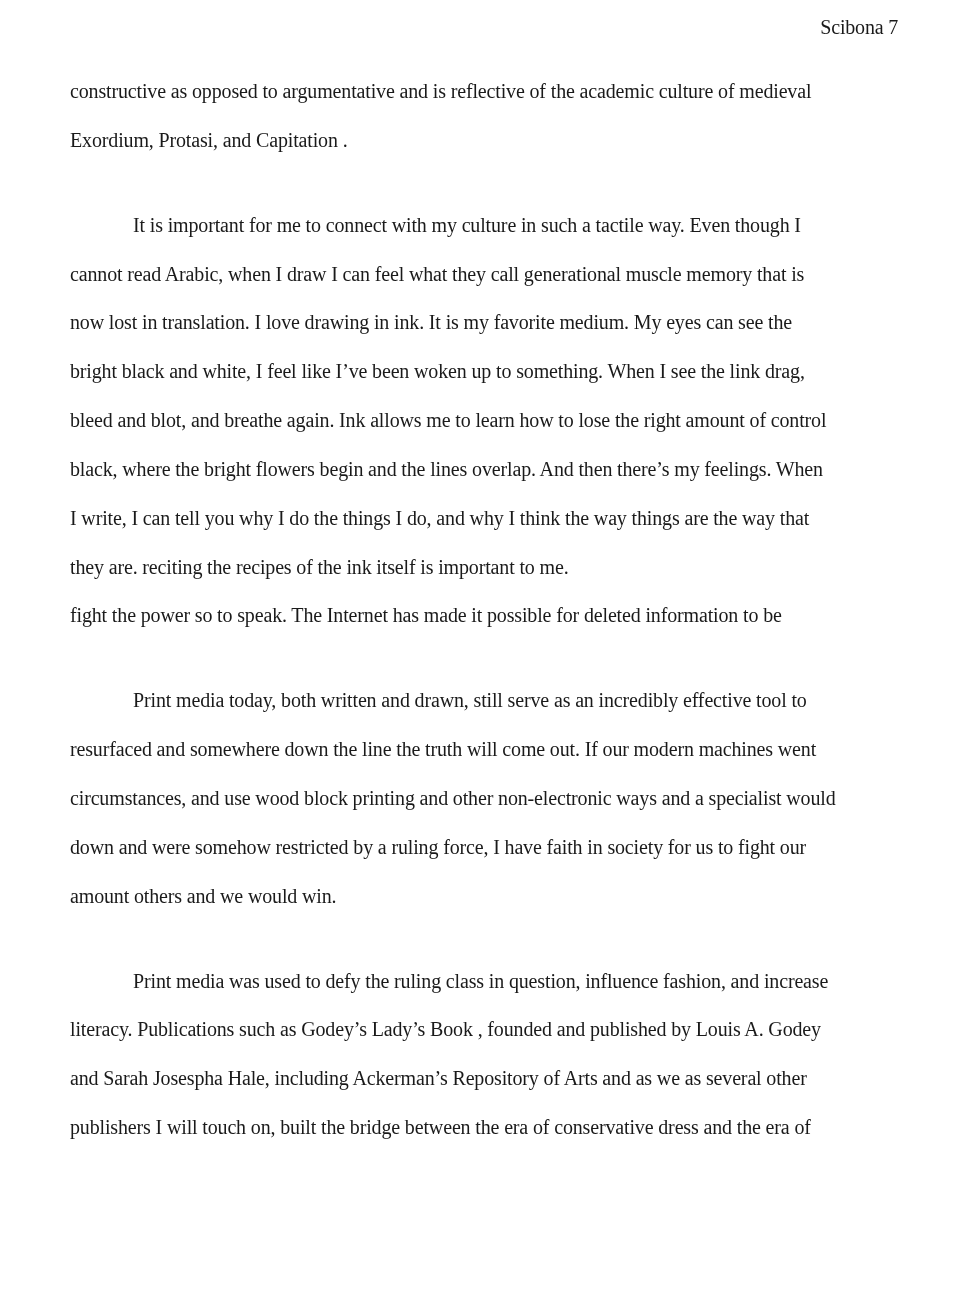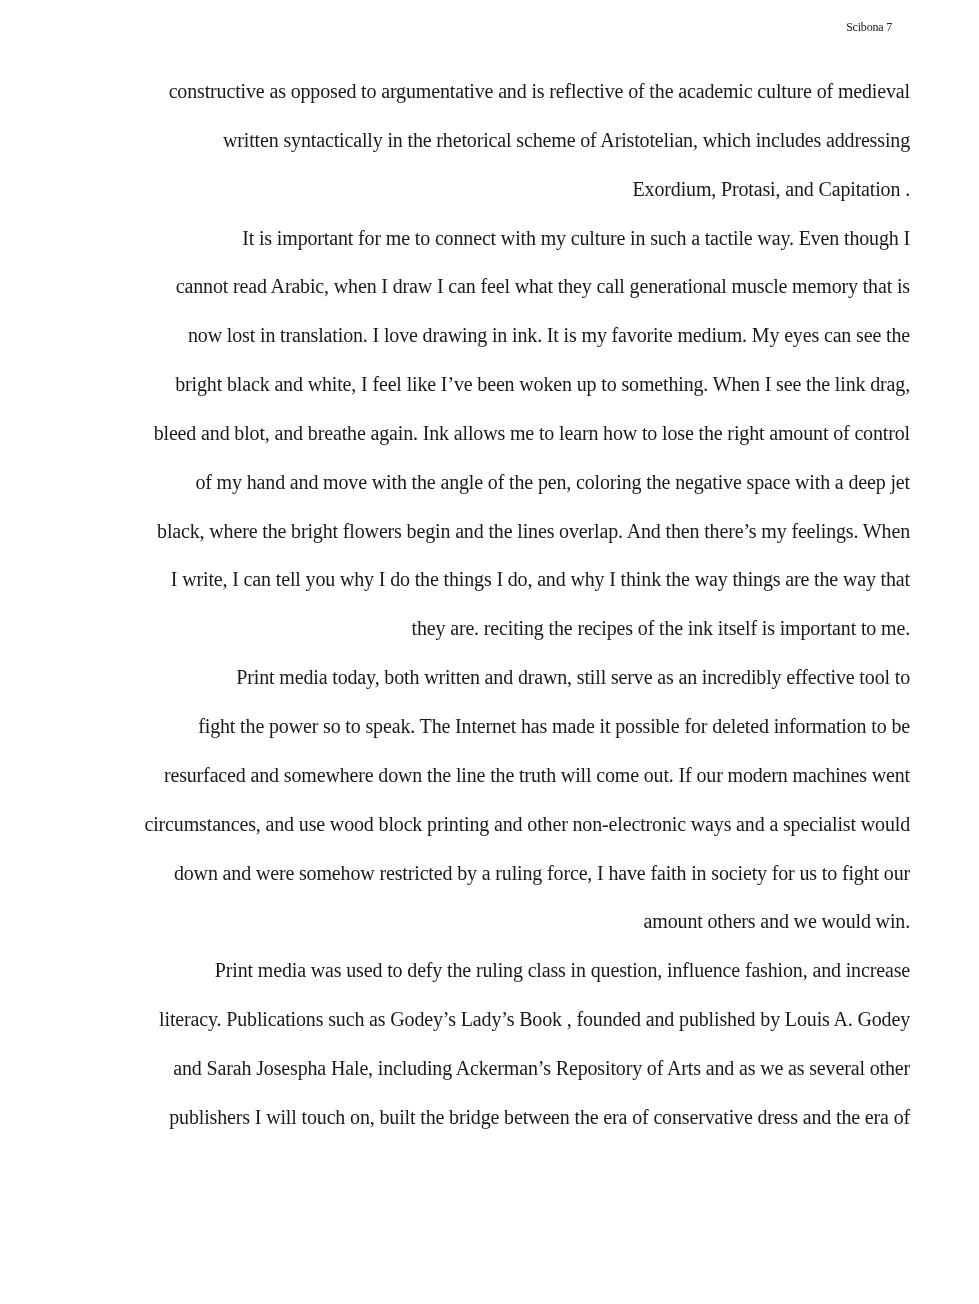--- a/index.html
+++ b/index.html
@@ -19,74 +19,72 @@
       position: absolute;
       left: 0;
       top: 0;
       width: 979px;
       height: 1304px;
       background: #ffffff;
     }
     .running-head {
       position: absolute;
       top: 14px;
-      right: 87px;
-      font-size: 12px;
+      right: 81px;
+      font-size: 20px;
       line-height: 26px;
       white-space: nowrap;
       letter-spacing: -0.2px;
     }
     .body-text {
       position: absolute;
       left: 70px;
       top: 76px;
       width: 840px;
     }
     .line {
       display: block;
       height: 48.85px;
       line-height: 30px;
       font-size: 20px;
       white-space: nowrap;
       letter-spacing: -0.15px;
-      text-align: right;
     }
     .line.indent {
       padding-left: 63px;
+      margin-top: 36px;
     }
   </style>
 </head>
 <body>
 
 <div class="page">
   <div class="running-head">Scibona 7</div>
 
   <div class="body-text">
 
     <div>
       <span class="line">constructive as opposed to argumentative and is reflective of the academic culture of medieval</span>
-      <span class="line">written syntactically in the rhetorical scheme of Aristotelian, which includes addressing</span>
       <span class="line">Exordium, Protasi, and Capitation .</span>
     </div>
 
     <div>
       <span class="line indent">It is important for me to connect with my culture in such a tactile way. Even though I</span>
       <span class="line">cannot read  Arabic, when I draw I can feel what they call generational muscle memory that is</span>
       <span class="line">now lost in translation. I love drawing in ink. It is my favorite medium. My eyes can see the</span>
       <span class="line">bright black and white, I feel like I’ve been woken up to something. When I see the link drag,</span>
       <span class="line">bleed and blot, and breathe again. Ink allows me to learn how to lose the right amount of control</span>
-      <span class="line">of my hand and move with the angle of the pen, coloring the negative space with a deep jet</span>
       <span class="line">black, where the bright flowers begin and the lines overlap. And then there’s my feelings. When</span>
       <span class="line">I write, I can tell you why I do the things I do, and why I think the way things are the way that</span>
       <span class="line">they are. reciting the recipes of the ink itself is important to me.</span>
     </div>
 
     <div>
+      <span class="line">fight the power so to speak. The Internet has made it possible for deleted information to be</span>
       <span class="line indent">Print media today, both written and drawn, still serve as an incredibly effective tool to</span>
-      <span class="line">fight the power so to speak. The Internet has made it possible for deleted information to be</span>
       <span class="line">resurfaced and somewhere down the line the truth will come out. If our modern machines went</span>
       <span class="line">circumstances, and use wood block printing and other non-electronic ways and a specialist would</span>
       <span class="line">down and were somehow restricted by a ruling force, I have faith in society for us to fight our</span>
       <span class="line">amount others and we would win.</span>
     </div>
 
     <div>
       <span class="line indent">Print media was used to defy the ruling class in question, influence fashion, and increase</span>
       <span class="line">literacy. Publications such as Godey’s Lady’s Book , founded and published by Louis A. Godey</span>
       <span class="line">and Sarah Josespha Hale, including Ackerman’s Repository of Arts and as we as several other</span>

